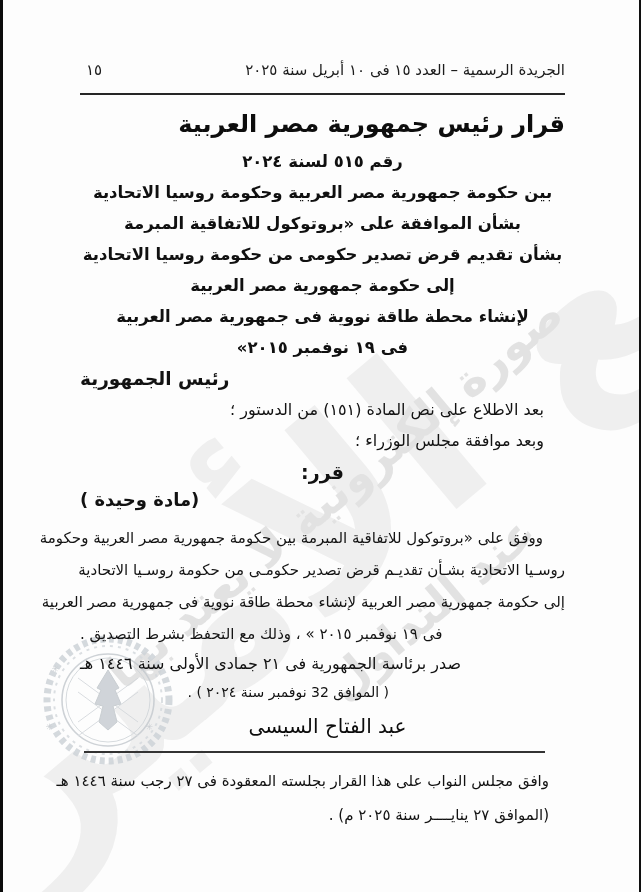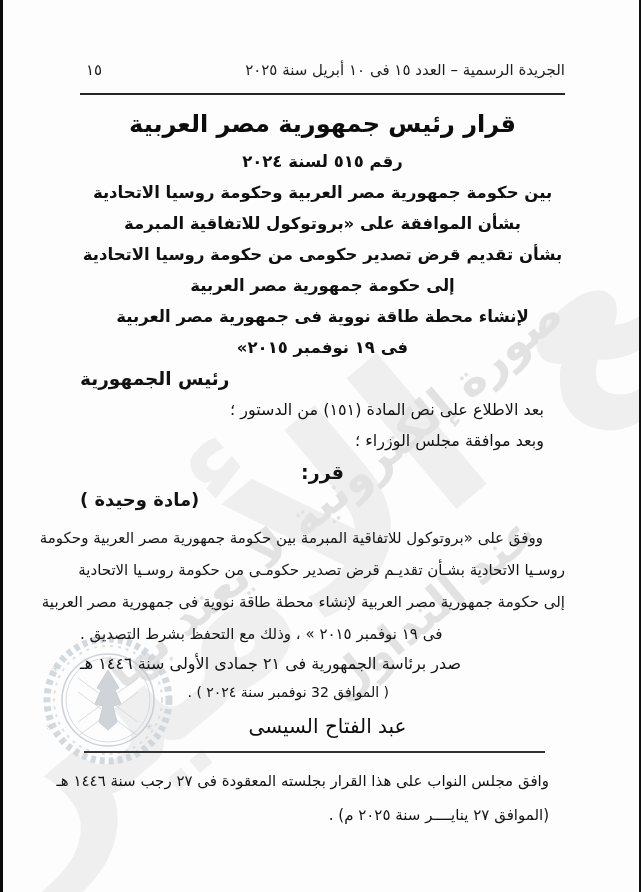--- a/index.html
+++ b/index.html
@@ -44,21 +44,21 @@
     display:flex;justify-content:space-between;align-items:flex-end;
     padding-top:59px;
     font-size:15px;line-height:22px;color:#1c1c1c;
   }
   .header-title{white-space:nowrap;margin-left:44px;}
   .page-number{padding-left:6px;}
   .header-rule{margin-top:12px;border-top:2.5px solid #262626;}
   .title{
     margin:12px 0 0 0;
     font-size:24px;font-weight:bold;
-    text-align:center;line-height:34px;
+    text-align:right;line-height:34px;
     white-space:nowrap;color:#0d0d0d;
   }
   .subtitle{margin-top:5px;}
   .sub-line{
     font-size:16.5px;font-weight:bold;
     text-align:center;line-height:31px;
     white-space:nowrap;color:#101010;
   }
   .issuer{
     margin-top:3px;

